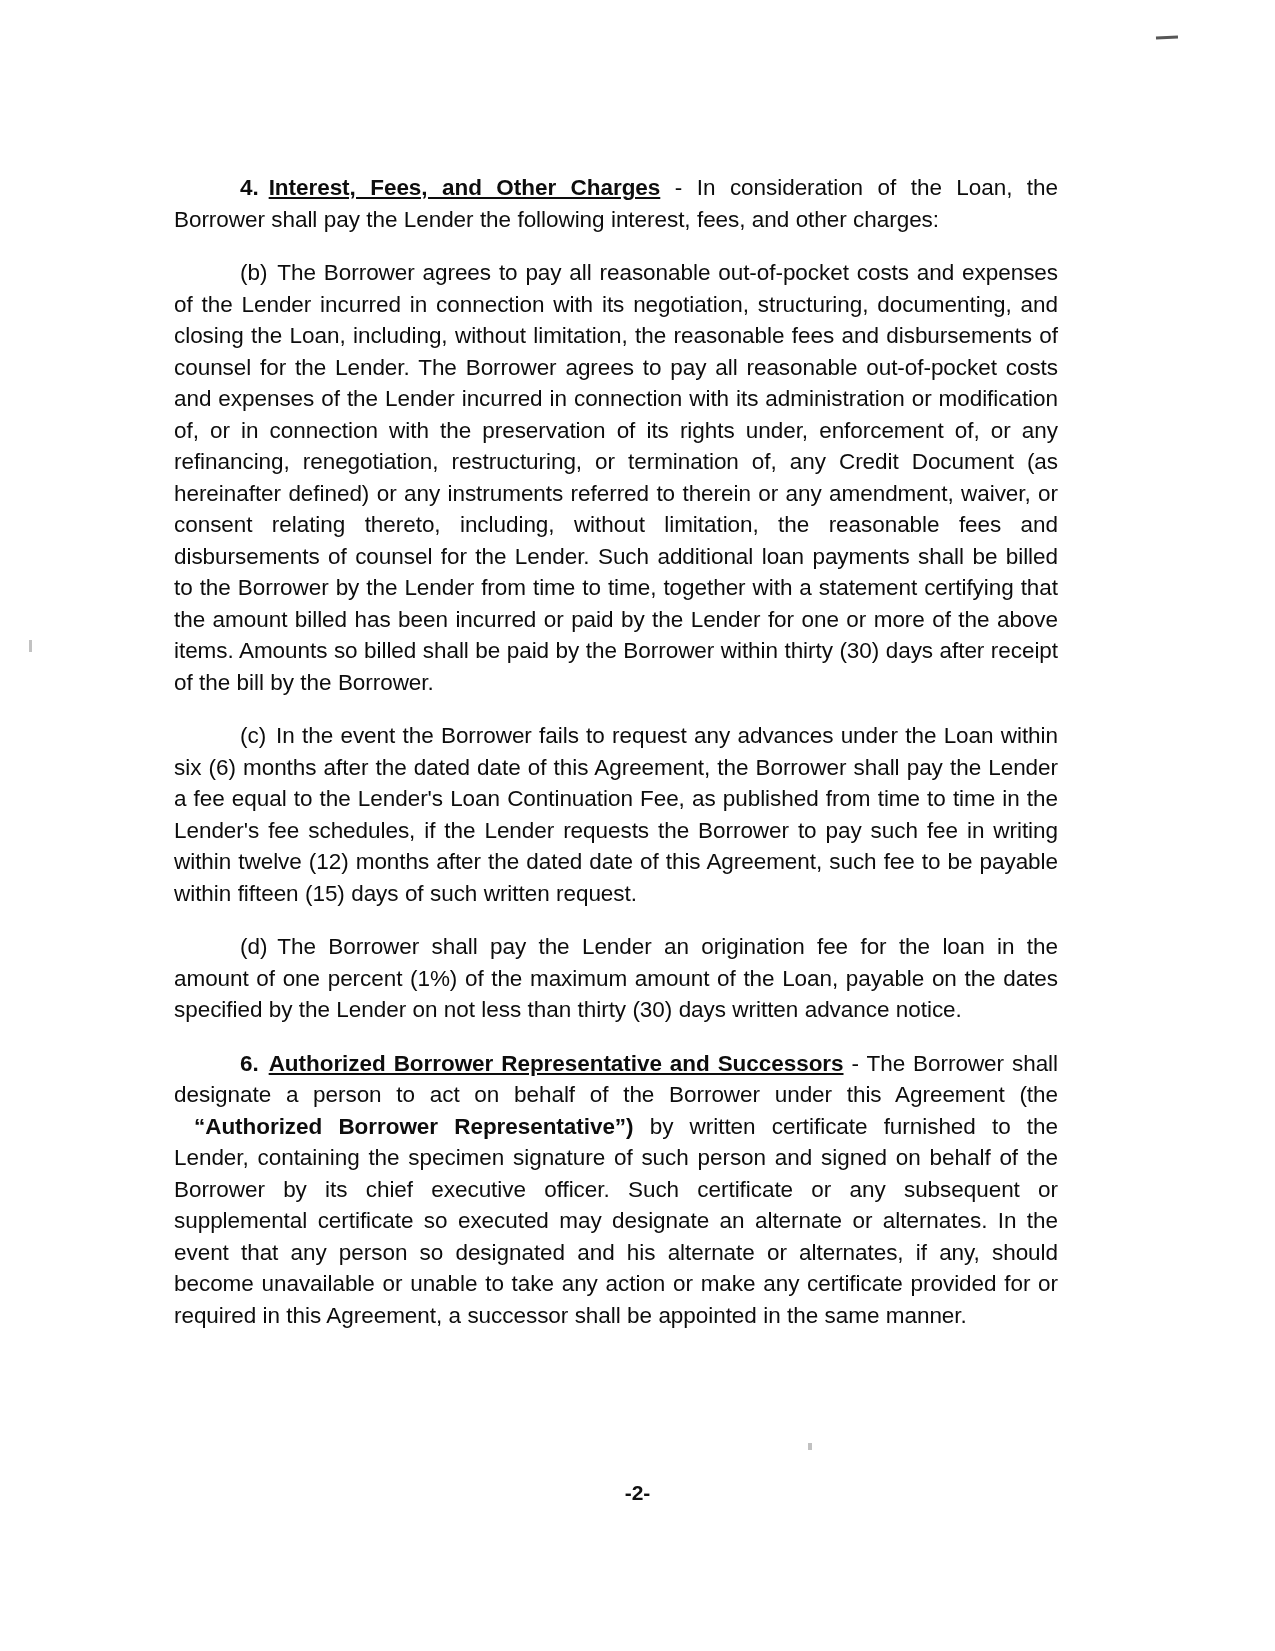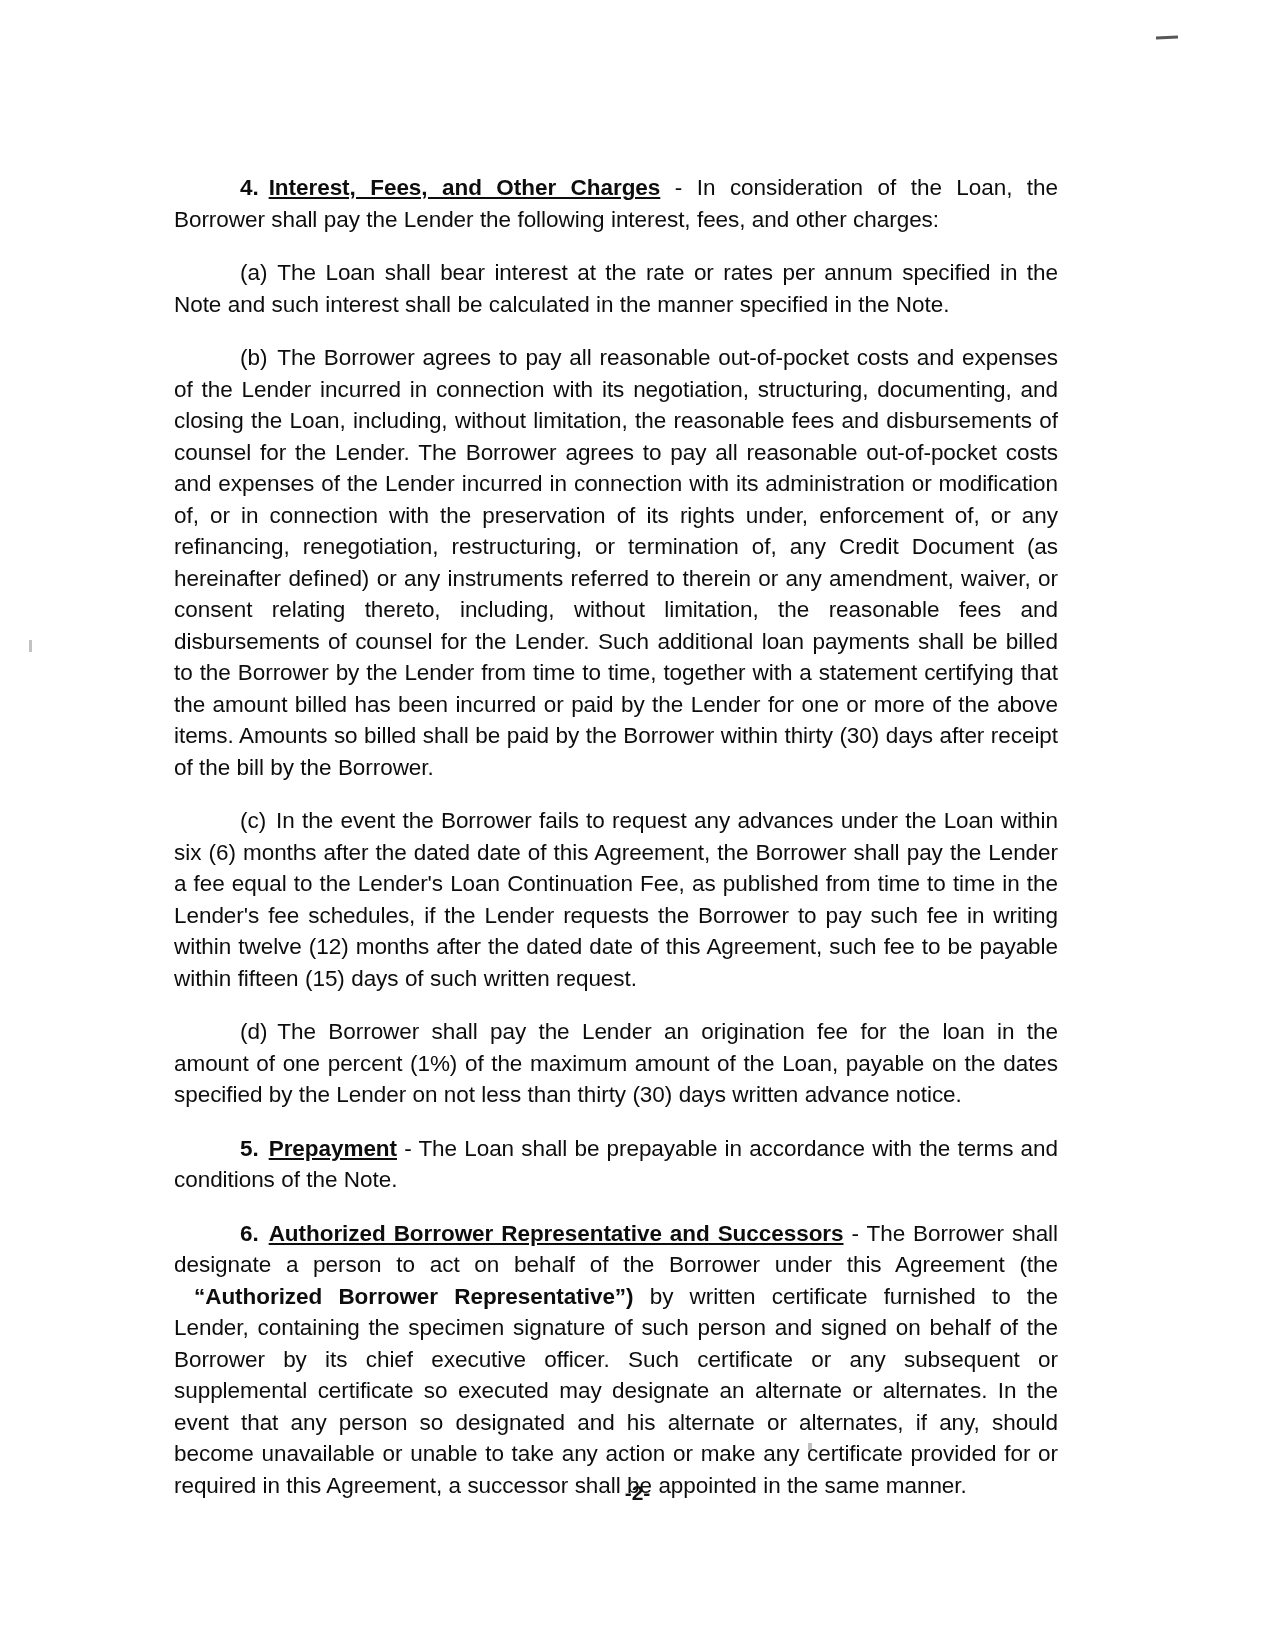--- a/index.html
+++ b/index.html
@@ -98,29 +98,27 @@
 <div class="page">
 
   <div class="scan-mark"></div>
   <div class="scan-speck"></div>
   <div class="scan-speck2"></div>
 
   <div class="body-area">
 
     <p class="para"><span class="indent"></span><span class="num">4.</span><span class="gap-sm"></span><span class="heading">Interest, Fees, and Other Charges</span> <span>-</span> <span>In consideration of the Loan, the Borrower shall pay the Lender the following interest, fees, and other charges:</span></p>
 
-    <p class="para"><span class="indent"></span><span>(a)</span><span class="gap-sm"></span><span>The Loan shall bear interest at the rate or rates per annum specified in the Note and such interest shall be calculated in the manner specified in the Note.</span></p>
 
     <p class="para"><span class="indent"></span><span>(b)</span><span class="gap-sm"></span><span>The Borrower agrees to pay all reasonable out-of-pocket costs and expenses of the Lender incurred in connection with its negotiation, structuring, documenting, and closing the Loan, including, without limitation, the reasonable fees and disbursements of counsel for the Lender.  The Borrower agrees to pay all reasonable out-of-pocket costs and expenses of the Lender incurred in connection with its administration or modification of, or in connection with the preservation of its rights under, enforcement of, or any refinancing, renegotiation, restructuring, or termination of, any Credit Document (as hereinafter defined) or any instruments referred to therein or any amendment, waiver, or consent relating thereto, including, without limitation, the reasonable fees and disbursements of counsel for the Lender.  Such additional loan payments shall be billed to the Borrower by the Lender from time to time, together with a statement certifying that the amount billed has been incurred or paid by the Lender for one or more of the above items.  Amounts so billed shall be paid by the Borrower within thirty (30) days after receipt of the bill by the Borrower.</span></p>
 
     <p class="para"><span class="indent"></span><span>(c)</span><span class="gap-sm"></span><span>In the event the Borrower fails to request any advances under the Loan within six (6) months after the dated date of this Agreement, the Borrower shall pay the Lender a fee equal to the Lender's Loan Continuation Fee, as published from time to time in the Lender's fee schedules, if the Lender requests the Borrower to pay such fee in writing within twelve (12) months after the dated date of this Agreement, such fee to be payable within fifteen (15) days of such written request.</span></p>
 
     <p class="para"><span class="indent"></span><span>(d)</span><span class="gap-sm"></span><span>The Borrower shall pay the Lender an origination fee for the loan in the amount of one percent (1%) of the maximum amount of the Loan, payable on the dates specified by the Lender on not less than thirty (30) days written advance notice.</span></p>
 
-    <p class="para"><span class="indent"></span><span class="num">5.</span><span class="gap-sm"></span><span class="heading">Prepayment</span> <span>-</span> <span>The Loan shall be prepayable in accordance with the terms and conditions of the Note.</span></p>
 
     <p class="para"><span class="indent"></span><span class="num">6.</span><span class="gap-sm"></span><span class="heading">Authorized Borrower Representative and Successors</span> <span>-</span> <span>The Borrower shall designate a person to act on behalf of the Borrower under this Agreement (the</span> <span class="bold">“Authorized Borrower Representative”)</span> <span>by written certificate furnished to the Lender, containing the specimen signature of such person and signed on behalf of the Borrower by its chief executive officer.  Such certificate or any subsequent or supplemental certificate so executed may designate an alternate or alternates.  In the event that any person so designated and his alternate or alternates, if any, should become unavailable or unable to take any action or make any certificate provided for or required in this Agreement, a successor shall be appointed in the same manner.</span></p>
 
   </div>
 
   <div class="footer">-2-</div>
 
 </div>
 
 </body></html>

